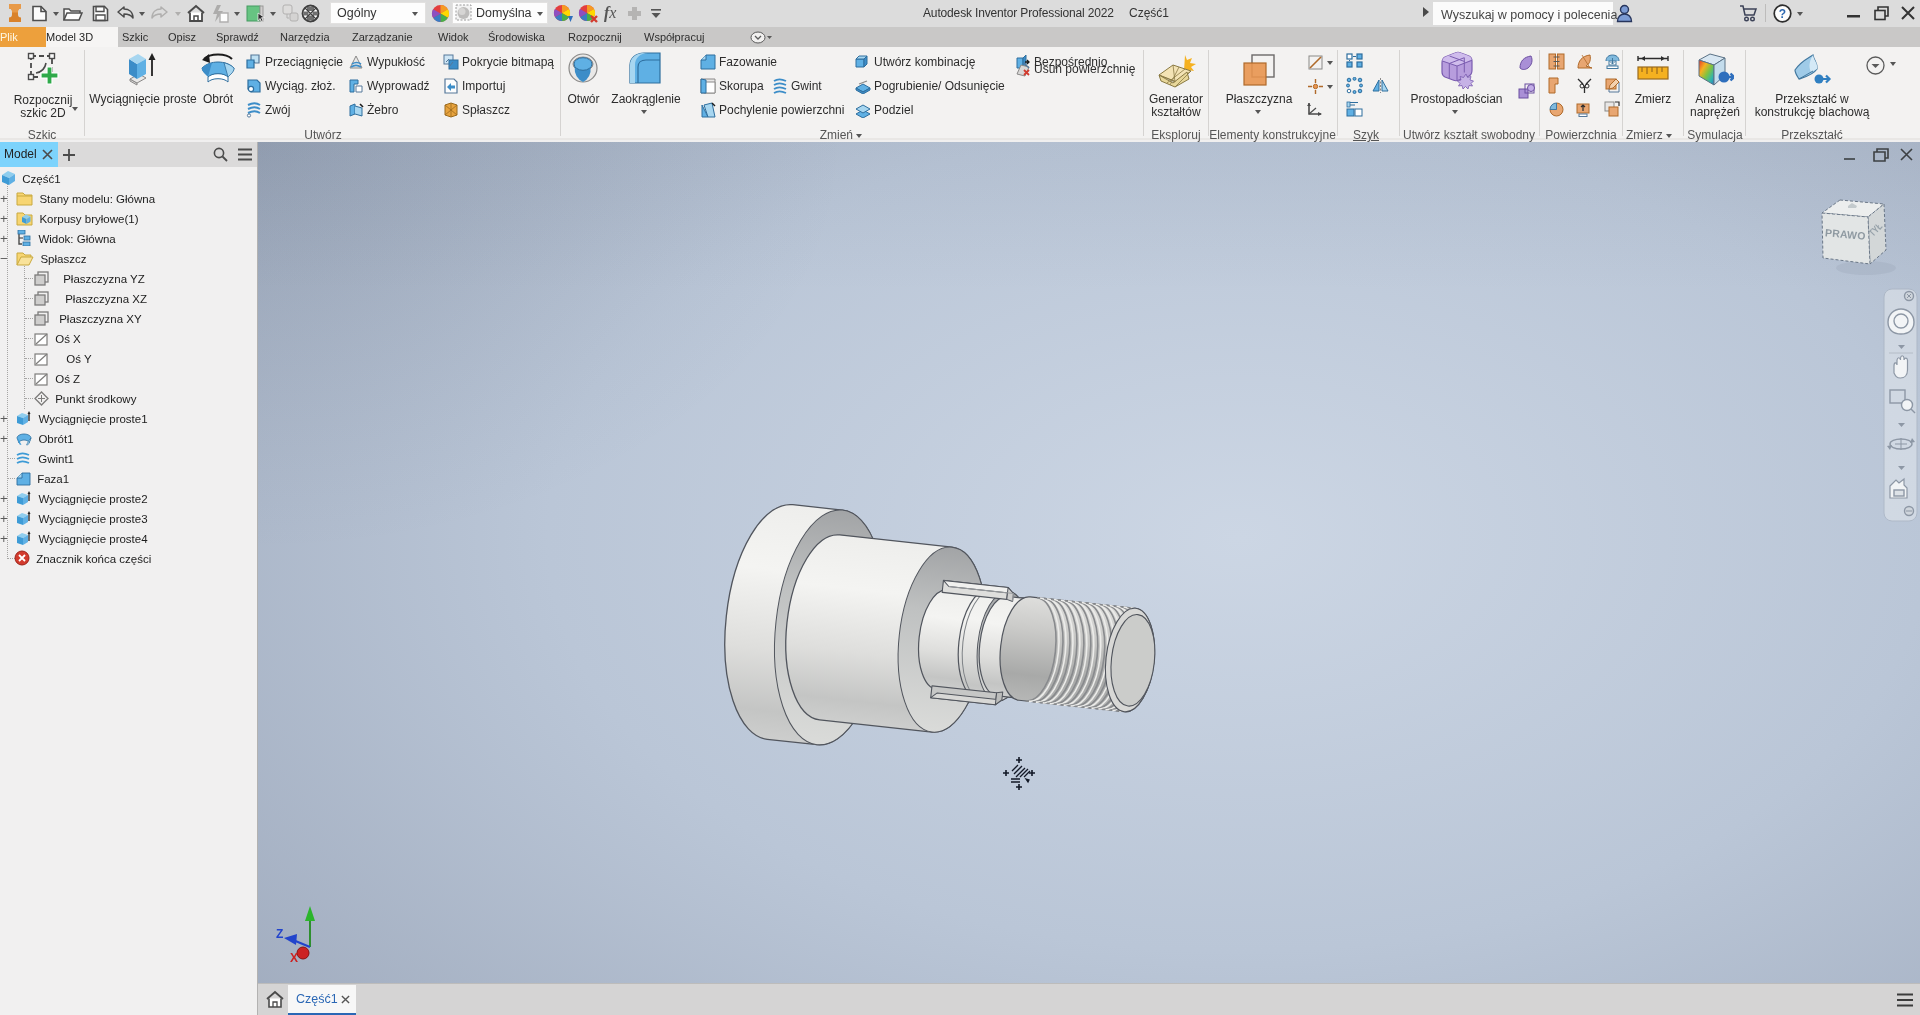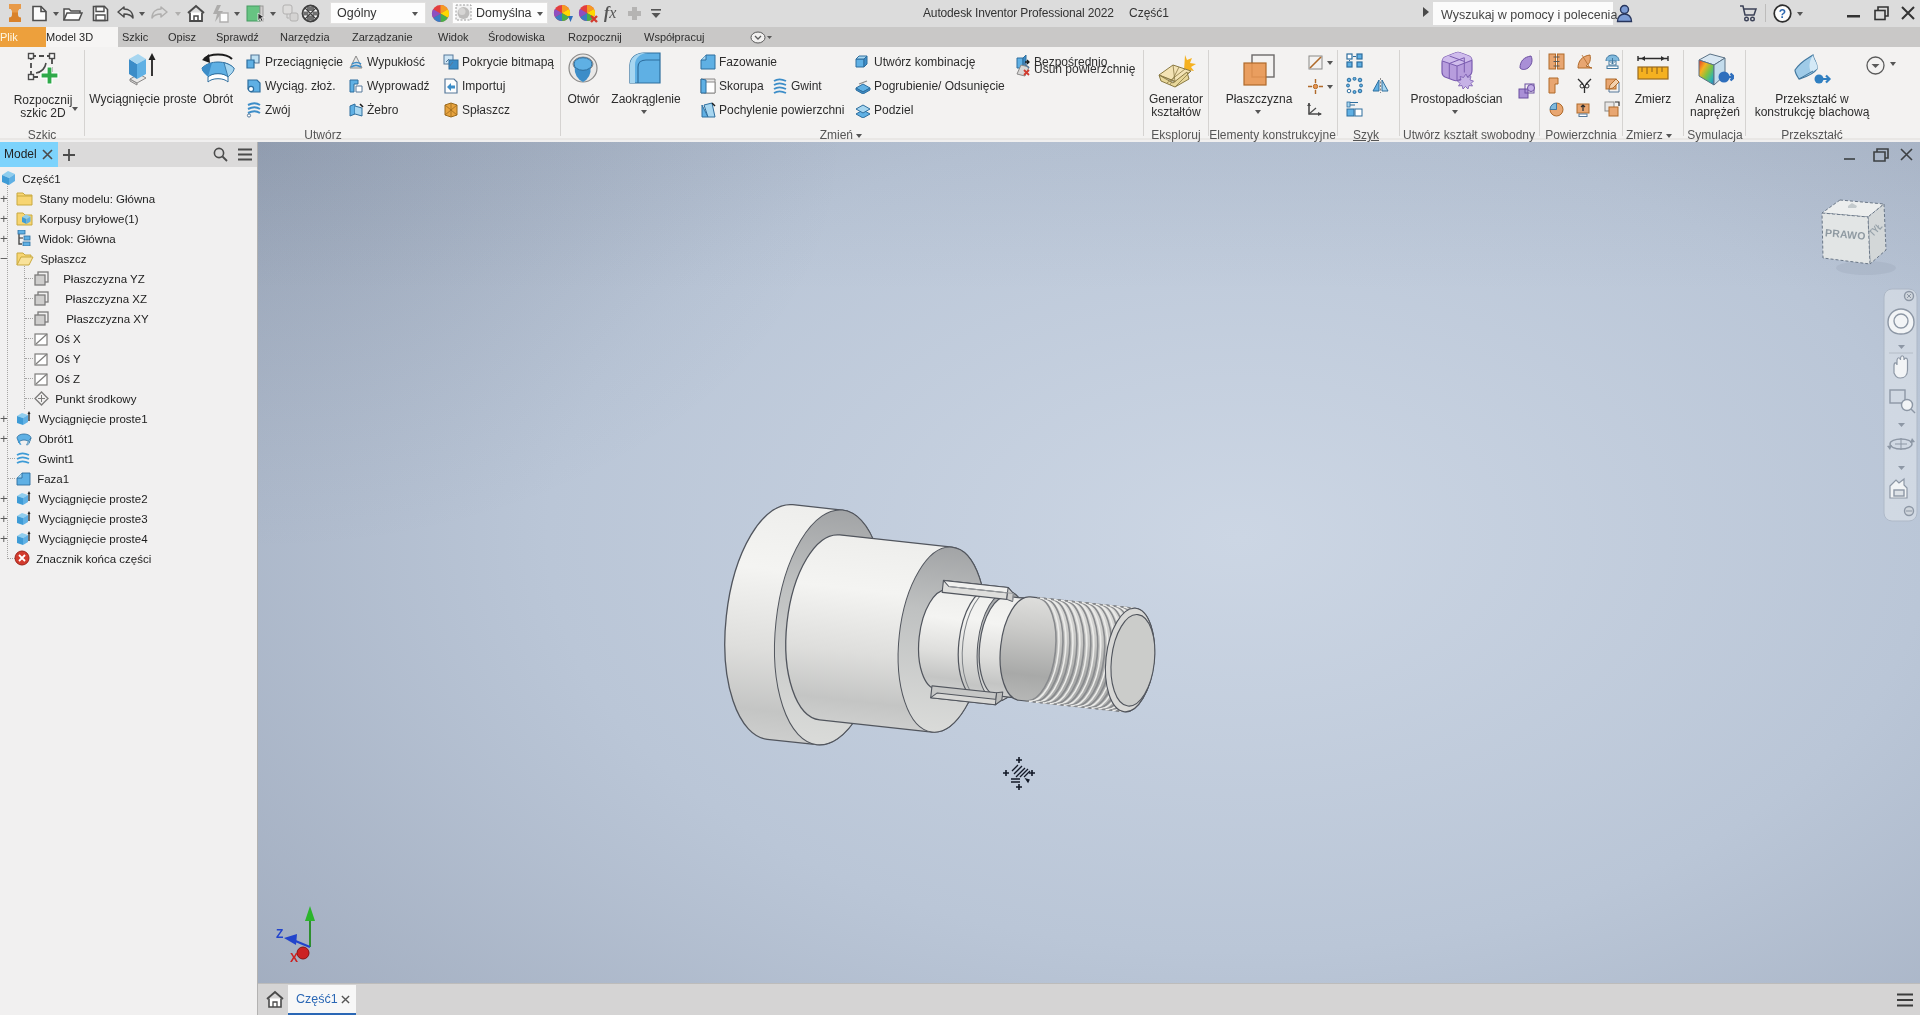--- a/index.html
+++ b/index.html
@@ -634,35 +634,35 @@
             <rect x="4" y="1" width="10" height="10" fill="none" stroke="#7d7c7b" stroke-width="1.3"></rect>
             <rect x="1" y="4" width="10" height="10" fill="#cfcecd" stroke="#7d7c7b" stroke-width="1.3"></rect>
           </svg>
         <span style="margin-left:13px">Płaszczyzna XZ</span>
       </div>
       <div class="trow" style="left:34px;top:140px">
         <svg width="15" height="15" viewBox="0 0 15 15">
             <rect x="4" y="1" width="10" height="10" fill="none" stroke="#7d7c7b" stroke-width="1.3"></rect>
             <rect x="1" y="4" width="10" height="10" fill="#cfcecd" stroke="#7d7c7b" stroke-width="1.3"></rect>
           </svg>
-        <span style="margin-left:14px">Płaszczyzna XY</span>
+        <span style="margin-left:7px">Płaszczyzna XY</span>
       </div>
       <div class="trow" style="left:34px;top:160px">
         <svg width="15" height="14" viewBox="0 0 15 14">
             <rect x="1" y="2" width="12" height="11" fill="#fff" stroke="#7d7c7b" stroke-width="1.2"></rect>
             <path d="M2 12L13 2" stroke="#7d7c7b" stroke-width="1.2"></path>
           </svg>
         <span style="margin-left:3px">Oś X</span>
       </div>
       <div class="trow" style="left:34px;top:180px">
         <svg width="15" height="14" viewBox="0 0 15 14">
             <rect x="1" y="2" width="12" height="11" fill="#fff" stroke="#7d7c7b" stroke-width="1.2"></rect>
             <path d="M2 12L13 2" stroke="#7d7c7b" stroke-width="1.2"></path>
           </svg>
-        <span style="margin-left:3px">Oś Y</span>
+        <span style="margin-left:14px">Oś Y</span>
       </div>
       <div class="trow" style="left:34px;top:200px">
         <svg width="15" height="14" viewBox="0 0 15 14">
             <rect x="1" y="2" width="12" height="11" fill="#fff" stroke="#7d7c7b" stroke-width="1.2"></rect>
             <path d="M2 12L13 2" stroke="#7d7c7b" stroke-width="1.2"></path>
           </svg>
         <span style="margin-left:3px">Oś Z</span>
       </div>
       <div class="trow" style="left:34px;top:220px">
         <svg width="15" height="15" viewBox="0 0 15 15">

